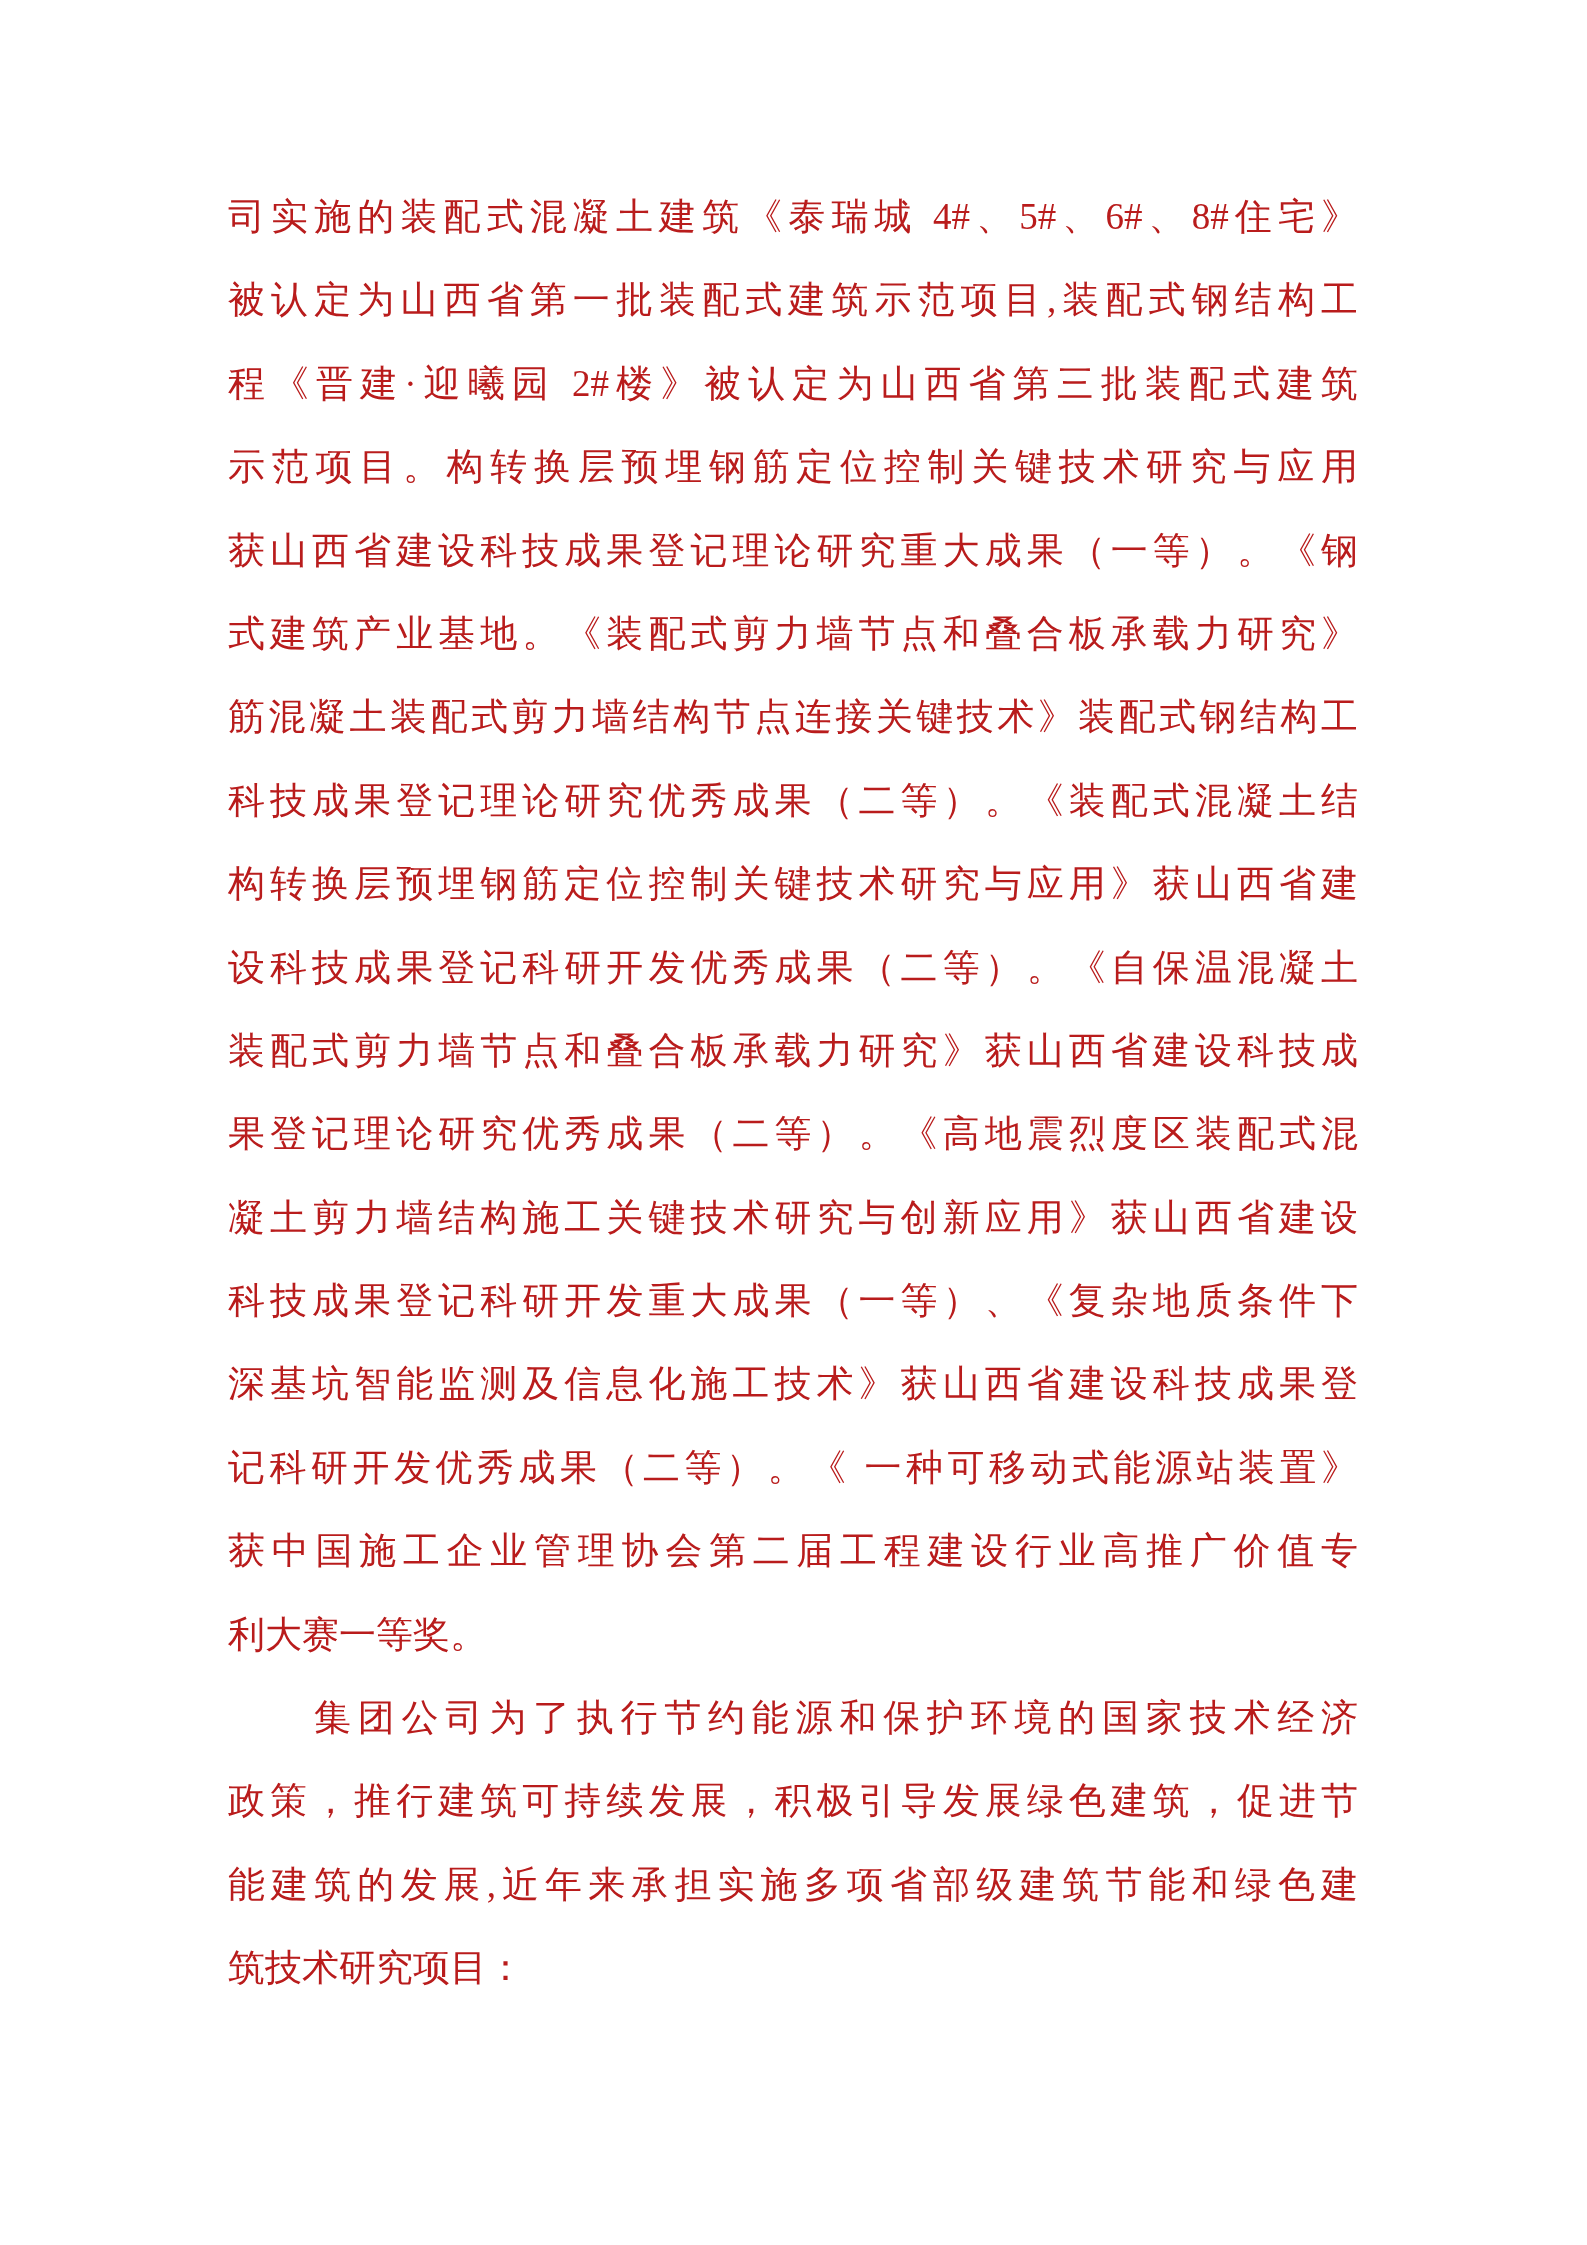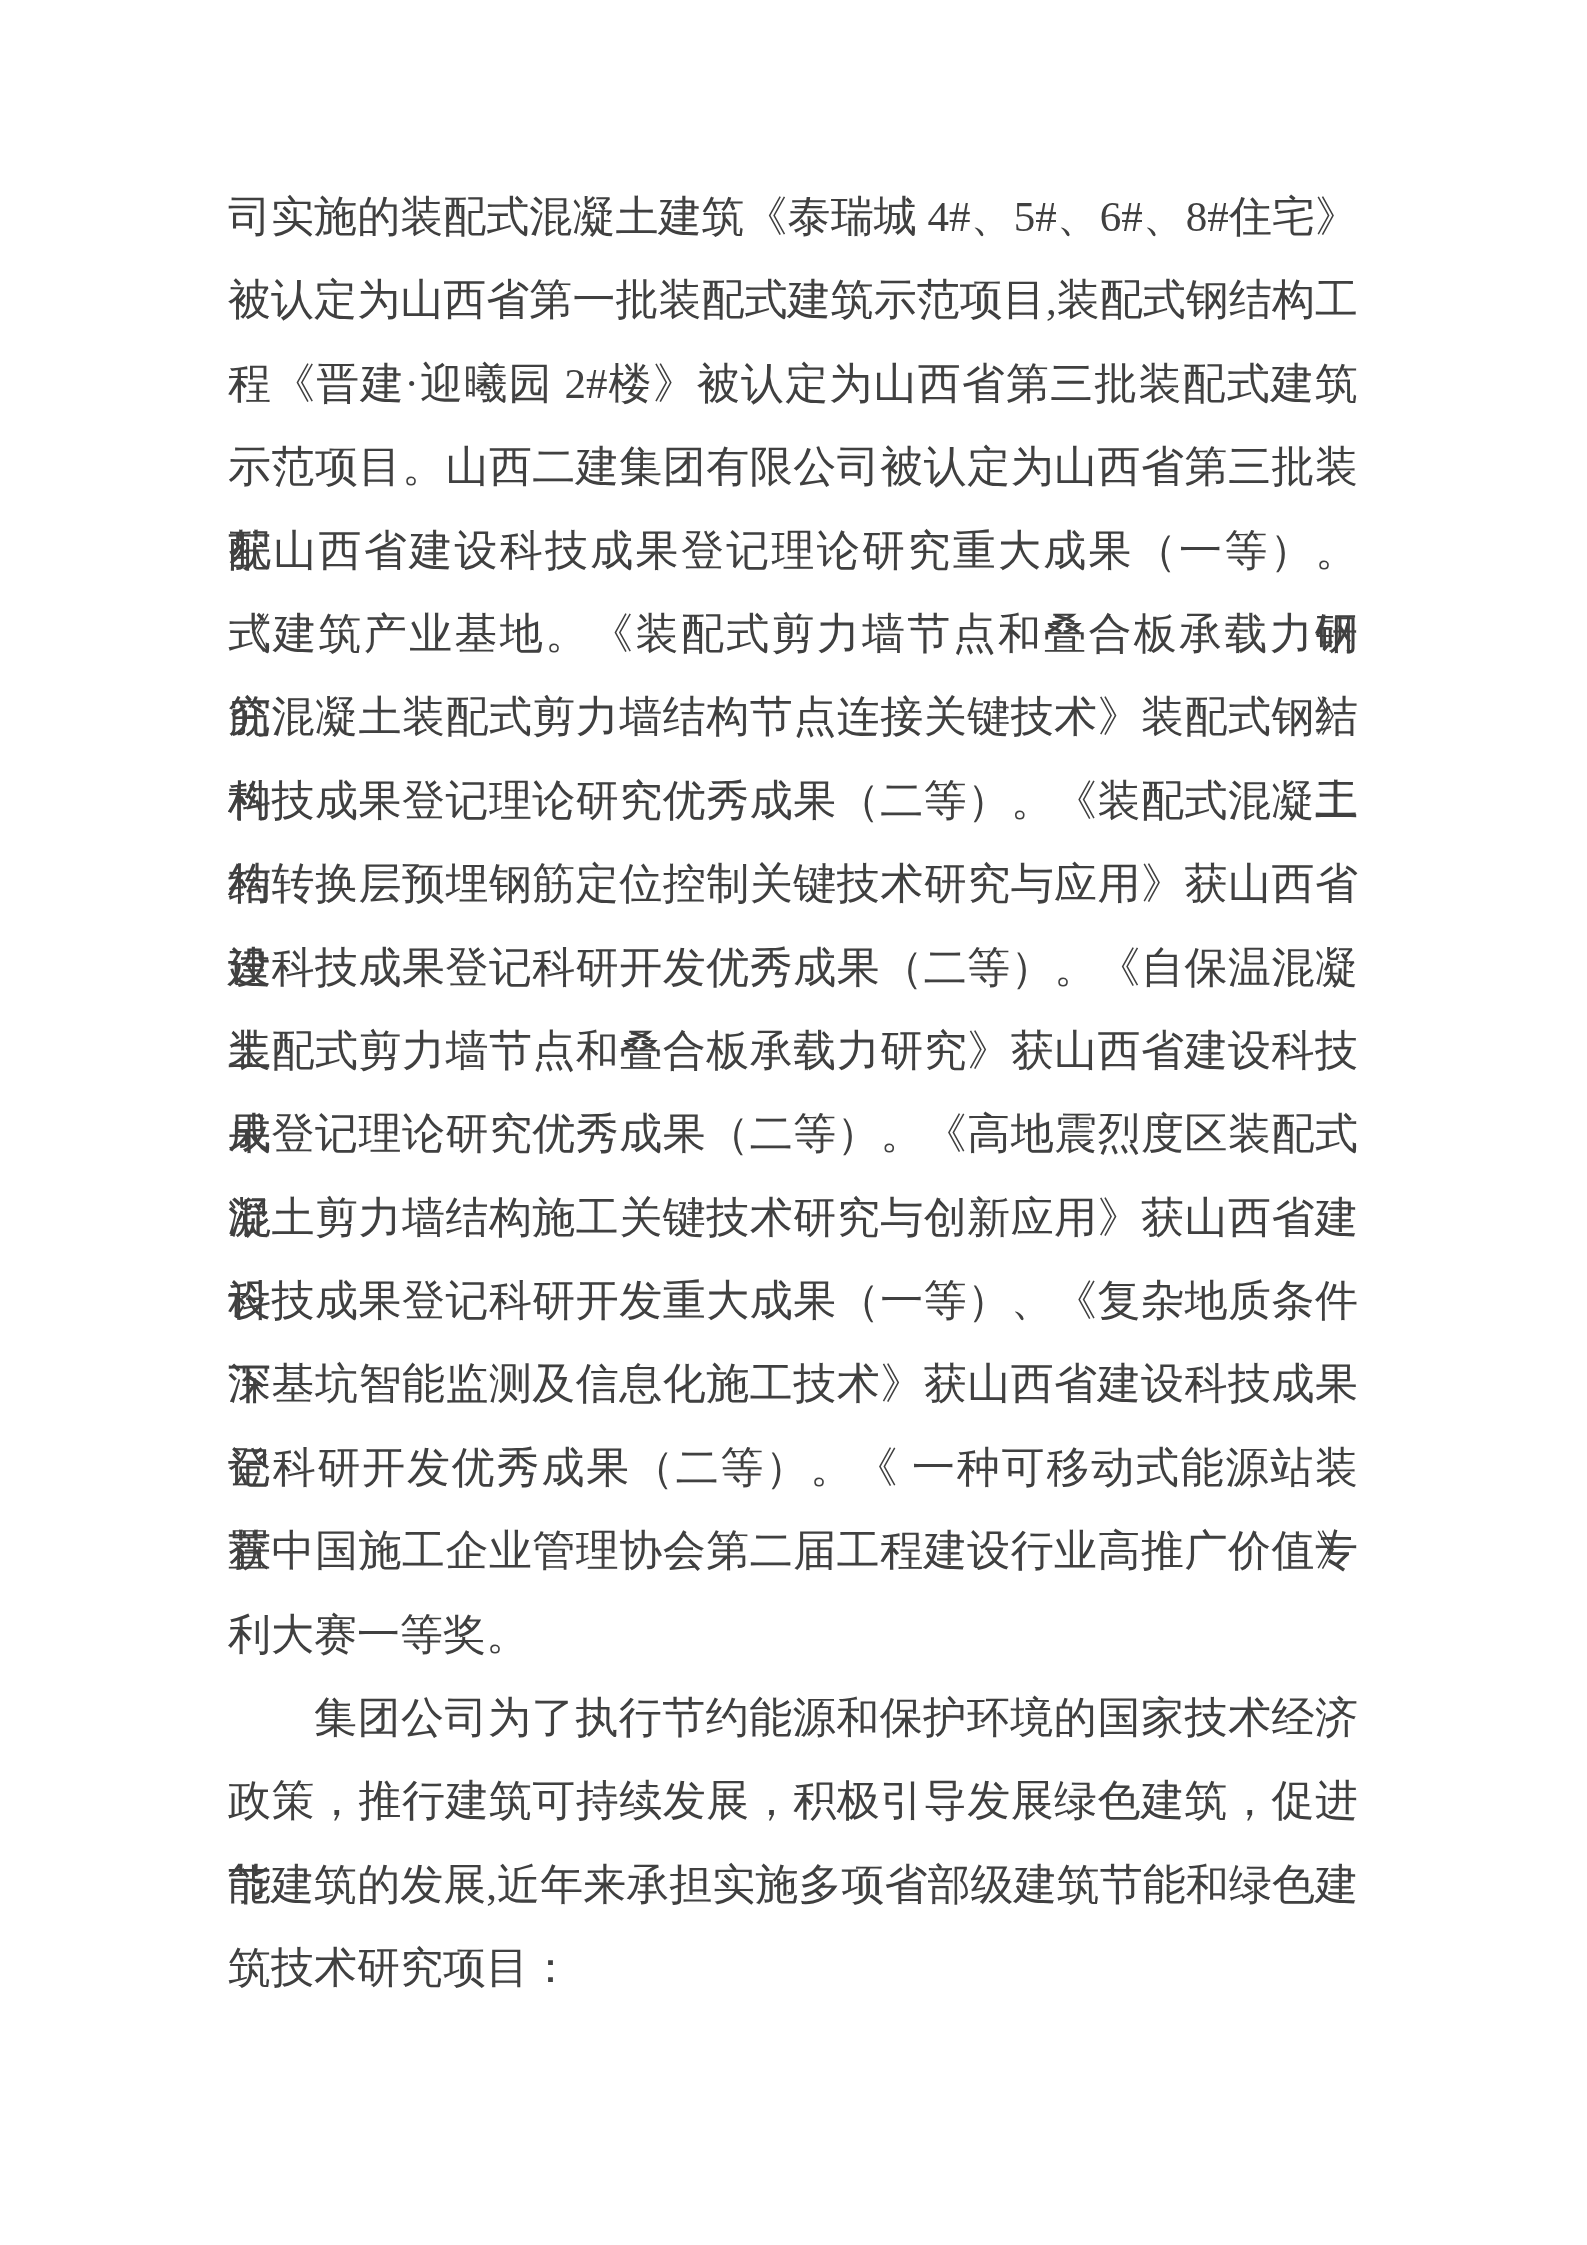--- a/index.html
+++ b/index.html
@@ -20,26 +20,26 @@
     color: #000000;
     font-family: "Liberation Serif", "DejaVu Serif", serif;
   }
   .text-block {
     position: absolute;
     top: 175px;
     left: 228px;
     width: 1130px;
   }
   .line {
-    font-size: 43px;
+    font-size: 37px;
     line-height: 83.4px;
     height: 83.4px;
     white-space: nowrap;
     text-align: left;
-    color: #404040;
+    color: #b91c1c;
   }
   
   .line.j {
     white-space: normal;
     text-align: justify;
     text-align-last: justify;
     text-justify: inter-character;
   }
   
   .line.indent {
@@ -47,21 +47,21 @@
   }
 </style>
 </head>
 <body style="background: rgb(255, 255, 255);">
 
 <div class="page" style="color: rgb(0, 0, 0);">
   <div class="text-block">
     <div class="line j">司实施的装配式混凝土建筑《泰瑞城 4#、5#、6#、8#住宅》</div>
     <div class="line j">被认定为山西省第一批装配式建筑示范项目,装配式钢结构工</div>
     <div class="line j">程《晋建·迎曦园 2#楼》被认定为山西省第三批装配式建筑</div>
-    <div class="line j">示范项目。山西二建集团有限公司被认定为山西省第三批装配</div>
+    <div class="line j">示范项目。构转换层预埋钢筋定位控制关键技术研究与应用</div>
     <div class="line j">获山西省建设科技成果登记理论研究重大成果（一等）。《钢</div>
     <div class="line j">式建筑产业基地。《装配式剪力墙节点和叠合板承载力研究》</div>
     <div class="line j">筋混凝土装配式剪力墙结构节点连接关键技术》装配式钢结构工</div>
     <div class="line j">科技成果登记理论研究优秀成果（二等）。《装配式混凝土结</div>
     <div class="line j">构转换层预埋钢筋定位控制关键技术研究与应用》获山西省建</div>
     <div class="line j">设科技成果登记科研开发优秀成果（二等）。《自保温混凝土</div>
     <div class="line j">装配式剪力墙节点和叠合板承载力研究》获山西省建设科技成</div>
     <div class="line j">果登记理论研究优秀成果（二等）。《高地震烈度区装配式混</div>
     <div class="line j">凝土剪力墙结构施工关键技术研究与创新应用》获山西省建设</div>
     <div class="line j">科技成果登记科研开发重大成果（一等）、《复杂地质条件下</div>

